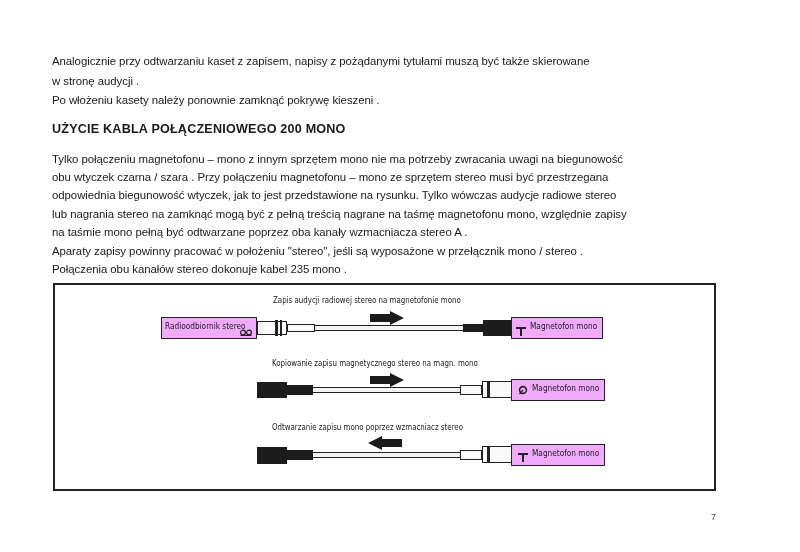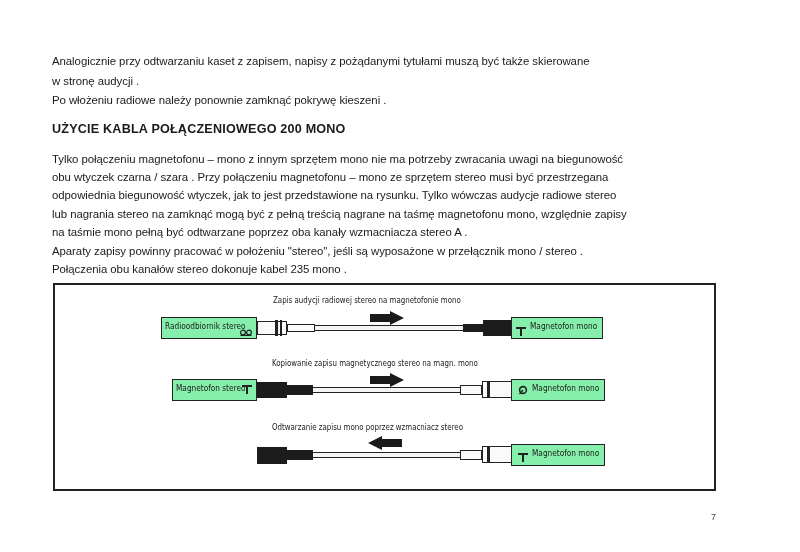--- a/index.html
+++ b/index.html
@@ -2,36 +2,36 @@
 <html><head>
 <meta charset="utf-8">
 <style>
   html, body { margin: 0; padding: 0; background: #ffffff; }
   body { width: 800px; height: 552px; position: relative; overflow: hidden;
          font-family: "Liberation Sans", sans-serif; color: #1a1a1a; }
   .p { position: absolute; left: 52px; font-size: 11.4px; line-height: 18px; white-space: nowrap; letter-spacing: -0.05px; }
   .heading { position: absolute; left: 52px; top: 122px; font-size: 12.6px; font-weight: bold; letter-spacing: 0.2px; white-space: nowrap; }
   .figure { position: absolute; left: 53px; top: 283px; width: 663px; height: 208px; border: 2px solid #222; box-sizing: border-box; }
   .cap { position: absolute; font-size: 8.2px; white-space: nowrap; color: #1a1a1a; font-family: "DejaVu Sans", sans-serif; transform: scaleX(0.86); transform-origin: left center; }
-  .dev { position: absolute; border: 1.3px solid #222; background: #86efac; height: 22px; box-sizing: border-box; }
+  .dev { position: absolute; border: 1.3px solid #222; background: #f0abfc; height: 22px; box-sizing: border-box; }
   .devlabel { position: absolute; top: 3px; font-size: 8.4px; white-space: nowrap; font-family: "DejaVu Sans", sans-serif; transform: scaleX(0.88); transform-origin: left center; }
   .cable { position: absolute; height: 6px; border-top: 1.4px solid #222; border-bottom: 1.4px solid #222; background: #f4f4f4; box-sizing: border-box; }
   .plug-dark { position: absolute; background: #1c1c1c; }
   .plug-light { position: absolute; background: #fafafa; border: 1.3px solid #222; box-sizing: border-box; }
   .ring { position: absolute; background: #222; }
   .arrow { position: absolute; }
   .sym { position: absolute; font-size: 10px; line-height: 10px; font-weight: bold; font-family: "DejaVu Sans", sans-serif; }
   .pagenum { position: absolute; left: 711px; top: 512px; font-size: 9px; color: #444; }
 </style>
 </head>
 <body>
 
 <div class="p" style="top:52px">Analogicznie przy odtwarzaniu kaset z zapisem, napisy z pożądanymi tytułami muszą być także skierowane</div>
 <div class="p" style="top:72px">w stronę audycji .</div>
-<div class="p" style="top:91px">Po włożeniu radiowe należy ponownie zamknąć pokrywę kieszeni .</div>
+<div class="p" style="top:91px">Po włożeniu kasety należy ponownie zamknąć pokrywę kieszeni .</div>
 
 <div class="heading">UŻYCIE  KABLA  POŁĄCZENIOWEGO  200  MONO</div>
 
 <div class="p" style="top:150px">Tylko połączeniu magnetofonu – mono z innym sprzętem mono nie ma potrzeby zwracania uwagi na biegunowość</div>
 <div class="p" style="top:168px">obu wtyczek czarna / szara . Przy połączeniu magnetofonu – mono ze sprzętem stereo musi być przestrzegana</div>
 <div class="p" style="top:186px">odpowiednia biegunowość wtyczek, jak to jest przedstawione na rysunku. Tylko wówczas audycje radiowe stereo</div>
 <div class="p" style="top:205px">lub nagrania stereo na zamknąć mogą być z pełną treścią nagrane na taśmę magnetofonu mono, względnie zapisy</div>
 <div class="p" style="top:223px">na taśmie mono pełną być odtwarzane poprzez oba kanały wzmacniacza stereo  A .</div>
 <div class="p" style="top:242px">Aparaty zapisy powinny pracować w położeniu  "stereo", jeśli są wyposażone w przełącznik mono / stereo .</div>
 <div class="p" style="top:260px">Połączenia obu kanałów stereo dokonuje kabel   235 mono .</div>
@@ -69,28 +69,20 @@
     </span>
     <span class="devlabel" style="left:18px">Magnetofon mono</span>
   </div>
 
   <div class="cap" style="left:217px; top:73px">Kopiowanie zapisu magnetycznego stereo na magn. mono</div>
   <div class="arrow" style="left:315px; top:88px">
     <svg width="34" height="14" viewBox="0 0 34 14">
         <path d="M0 3 H20 V0 L34 7 L20 14 V11 H0 Z" fill="#1a1a1a"></path>
       </svg>
   </div>
-  <div class="dev" style="left:117px; top:94px; width:85px">
-    <span class="devlabel" style="left:3px">Magnetofon stereo</span>
-    <span class="sym" style="right:4px; top:5px">
-      <svg width="10" height="10" viewBox="0 0 10 10">
-          <path d="M0 0 H10 V2 H6 V9 H4 V2 H0 Z" fill="#222"></path>
-        </svg>
-    </span>
-  </div>
   <div class="plug-dark" style="left:202px; top:97px; width:30px; height:16px"></div>
   <div class="plug-dark" style="left:232px; top:100px; width:26px; height:10px"></div>
   <div class="cable" style="left:258px; top:102px; width:150px"></div>
   <div class="plug-light" style="left:405px; top:100px; width:22px; height:10px"></div>
   <div class="plug-light" style="left:427px; top:96px; width:30px; height:17px"></div>
   <div class="ring" style="left:432px; top:96px; width:3px; height:17px"></div>
   <div class="dev" style="left:456px; top:94px; width:94px">
     <span class="sym" style="left:6px; top:5px">
       <svg width="10" height="10" viewBox="0 0 10 10">
           <circle cx="5" cy="5" r="3.4" fill="none" stroke="#222" stroke-width="1.6"></circle>

